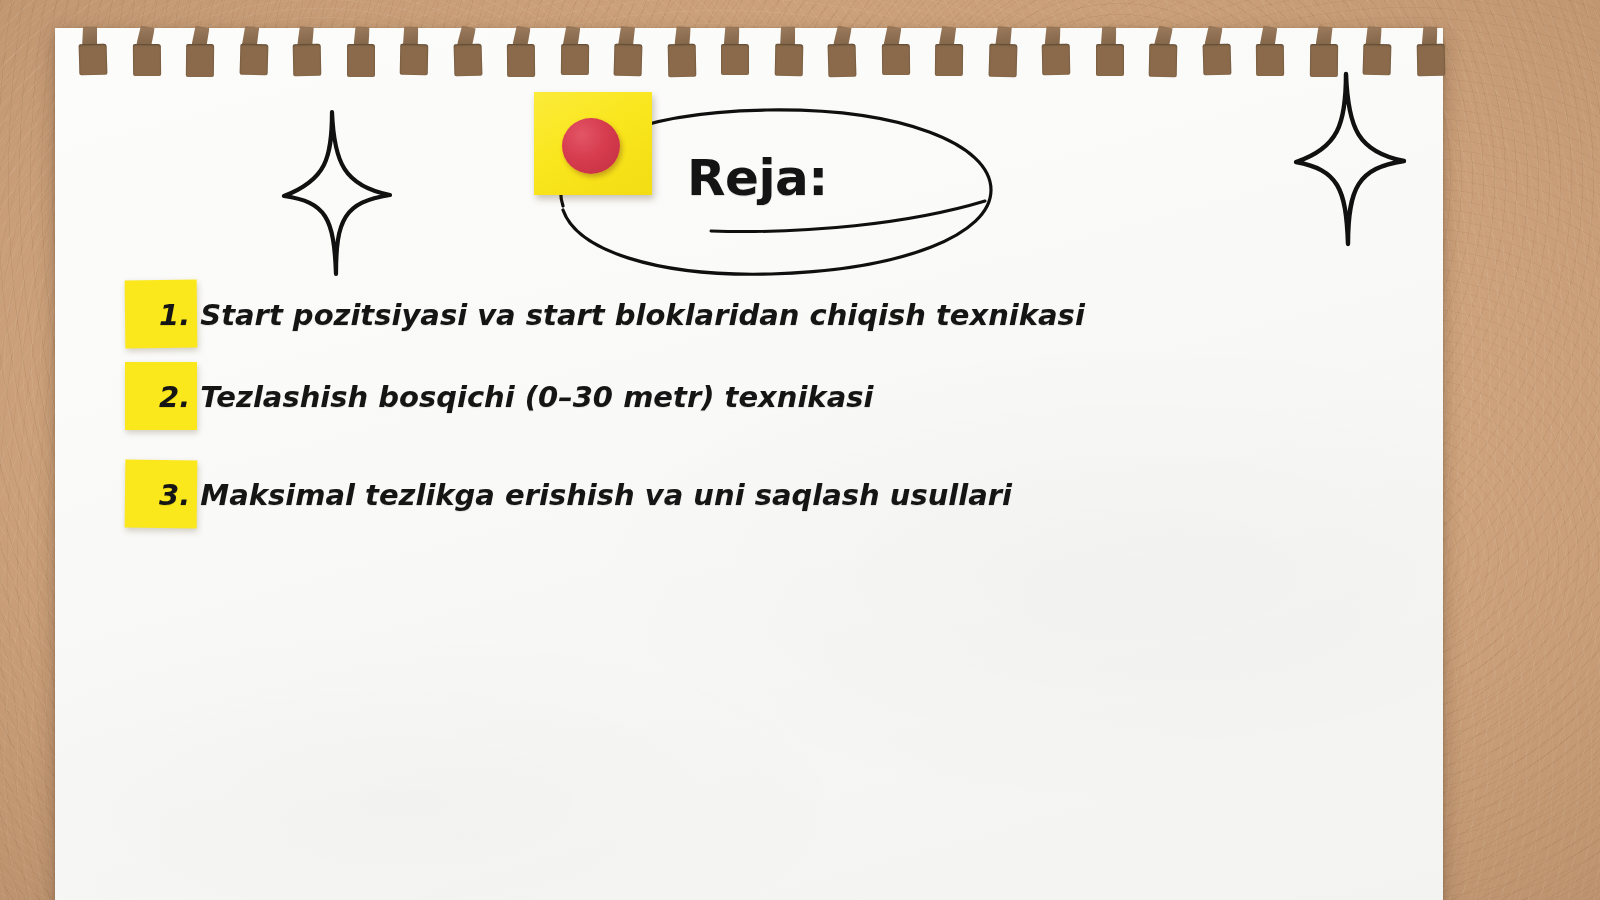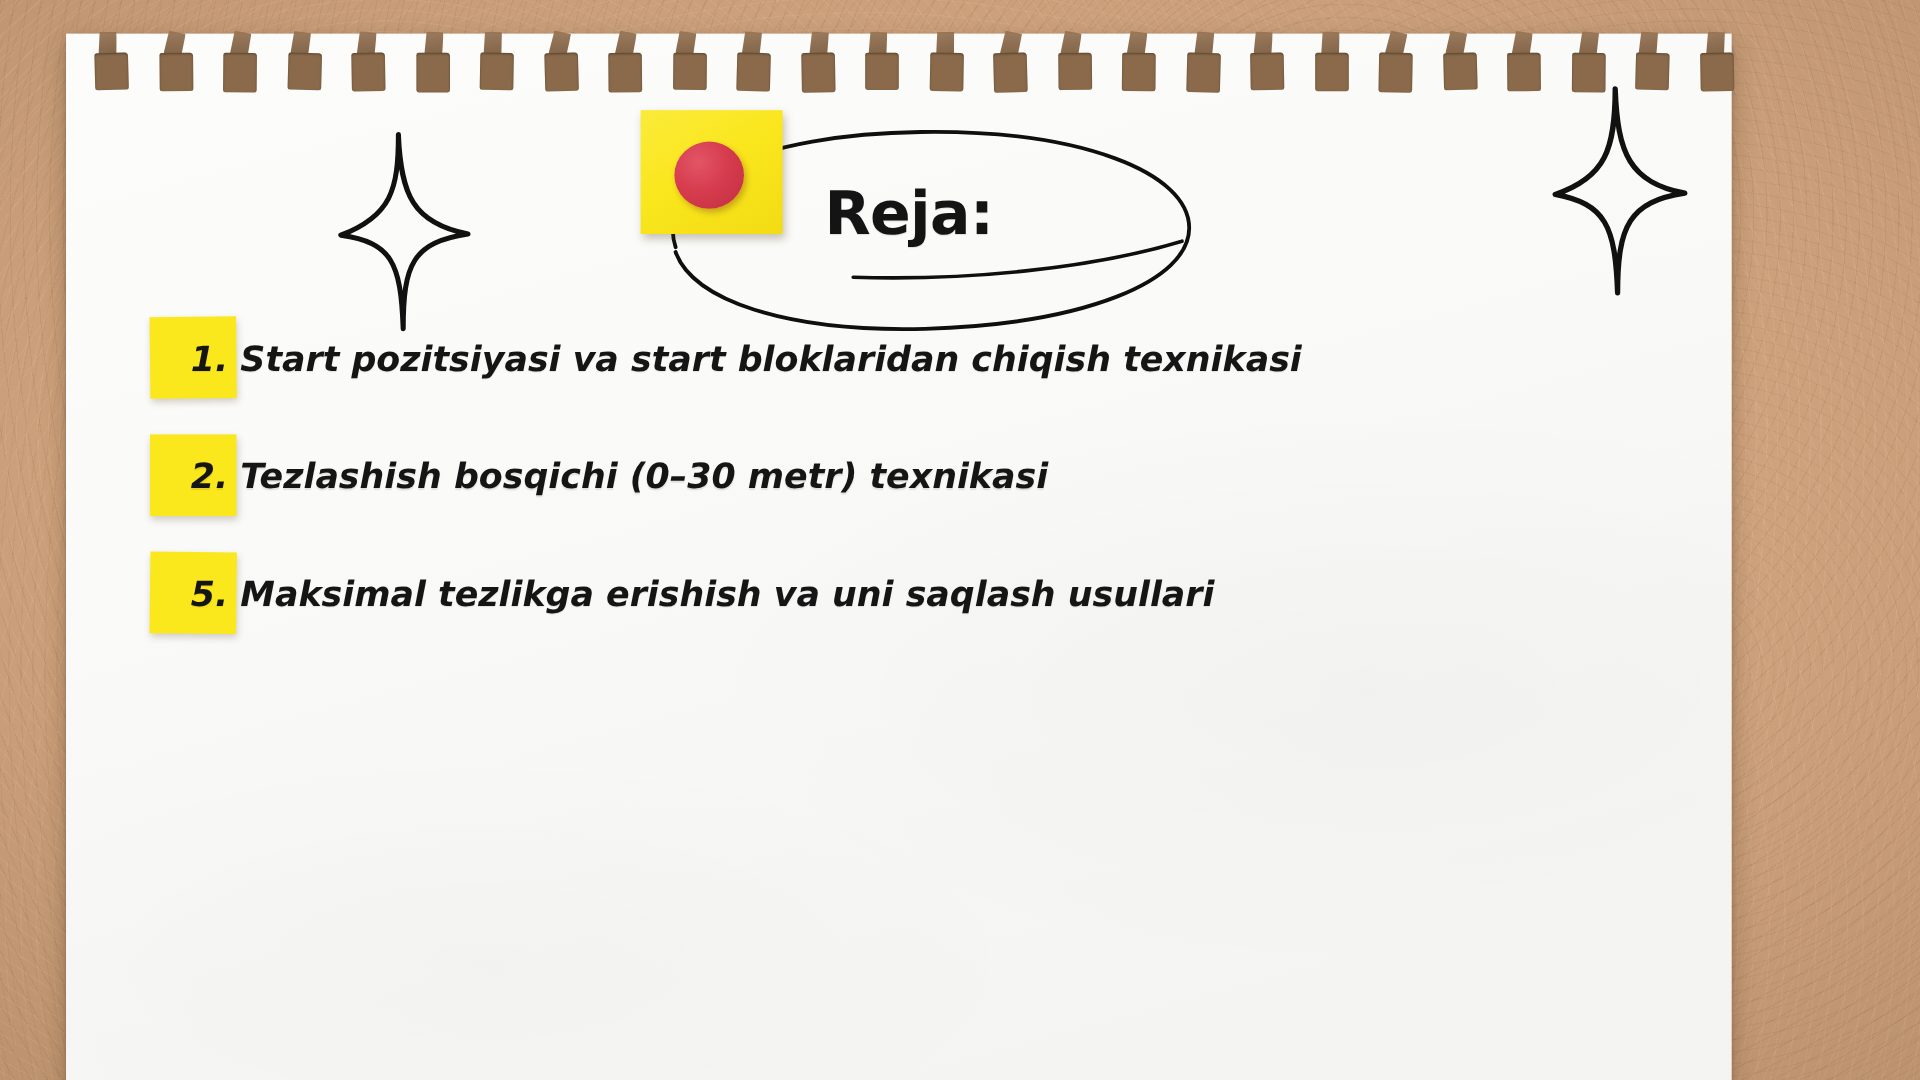--- a/index.html
+++ b/index.html
@@ -293,28 +293,28 @@
         <path d="M206 133 C300 136 404 126 480 103" fill="none" stroke="#0f0f0f" stroke-width="3.0" stroke-linecap="round"></path>
       </svg>
       <div class="title-text">Reja:</div>
     </div>
 
     <div class="sticky-pin">
       <div class="pin-dot"></div>
     </div>
 
     <div class="list" id="list-root">
-        <div class="list-item" style="top: 236px;">
+        <div class="list-item" style="top: 252px;">
           <div class="list-sticky" style="background: rgb(251, 232, 28); transform: rotate(-0.6deg);"></div>
           <div class="list-text">1. Start pozitsiyasi va start bloklaridan chiqish texnikasi</div>
         </div>
         <div class="list-item" style="top: 334px; align-items: center;">
           <div class="list-sticky" style="background: rgb(251, 232, 28); transform: rotate(0deg);"></div>
           <div class="list-text">2. Tezlashish bosqichi (0–30 metr) texnikasi</div>
         </div>
         <div class="list-item" style="top: 432px;">
           <div class="list-sticky" style="background: rgb(251, 232, 28); transform: rotate(0.6deg);"></div>
-          <div class="list-text">5. Maksimal tezlikga erishish va uni saqlash usullari</div>
+          <div class="list-text">3. Maksimal tezlikga erishish va uni saqlash usullari</div>
         </div>
       </div>
 
   </div>
 </div>
 
 </body></html>

